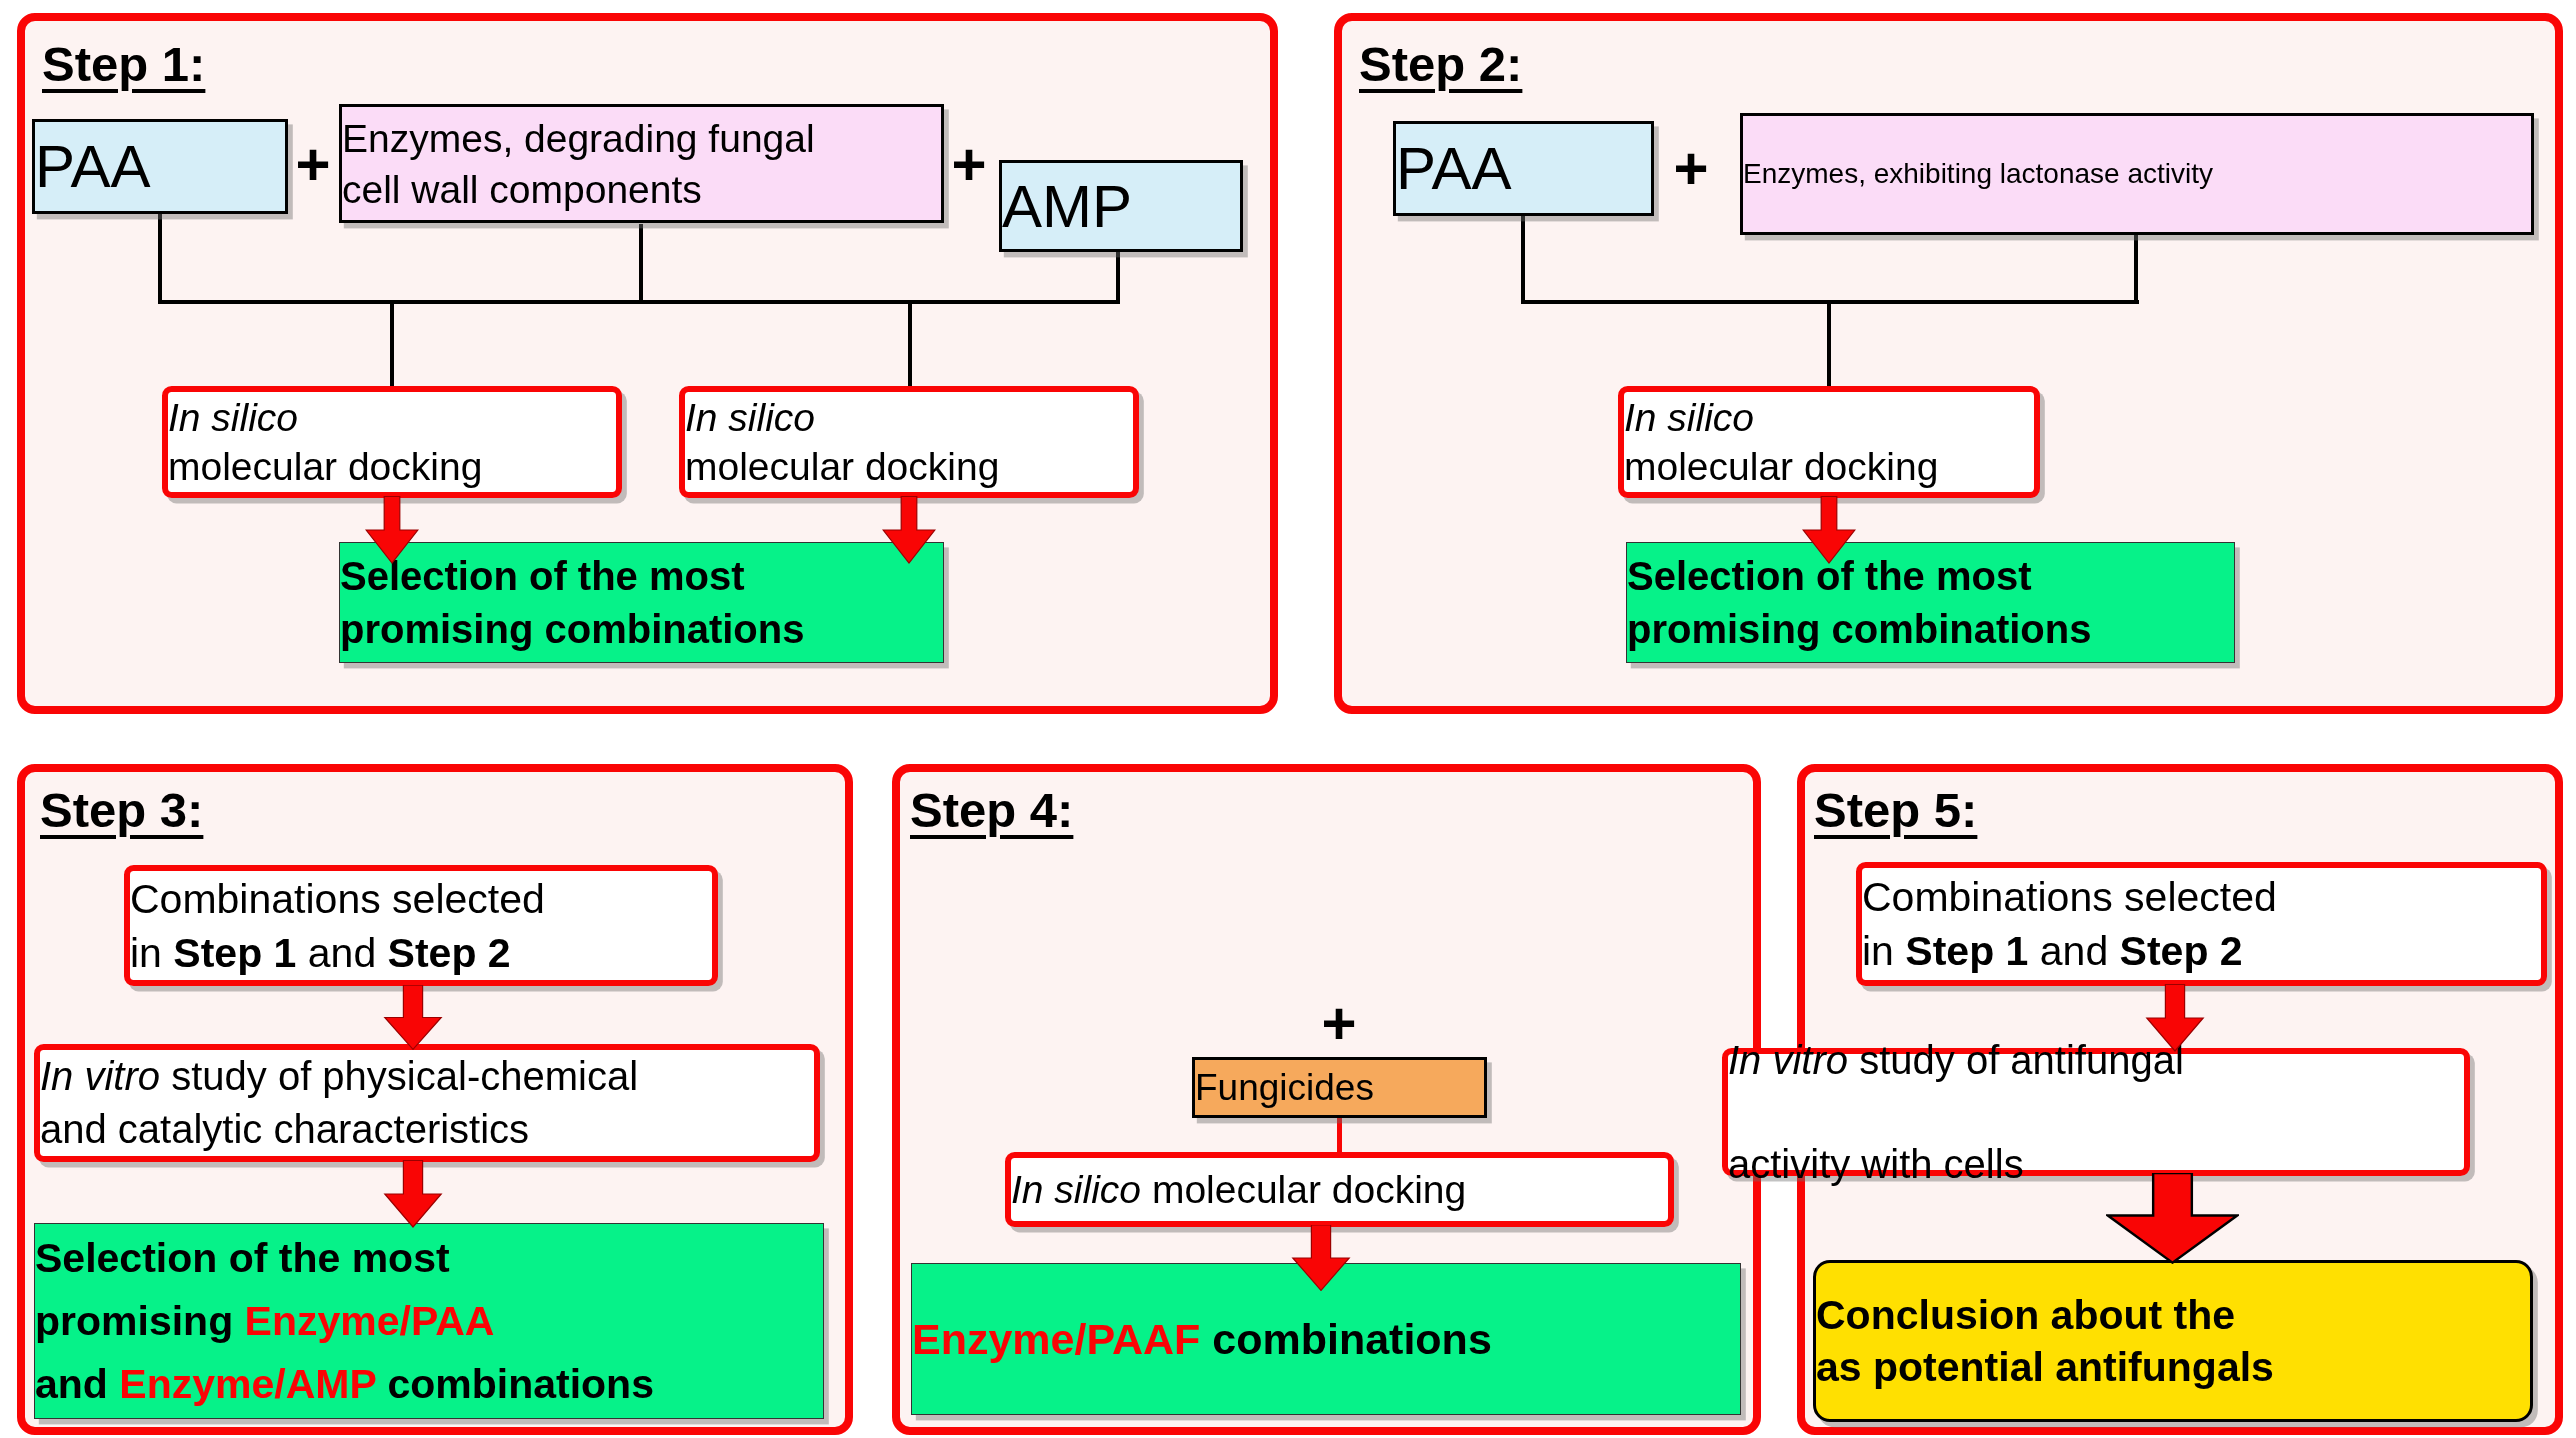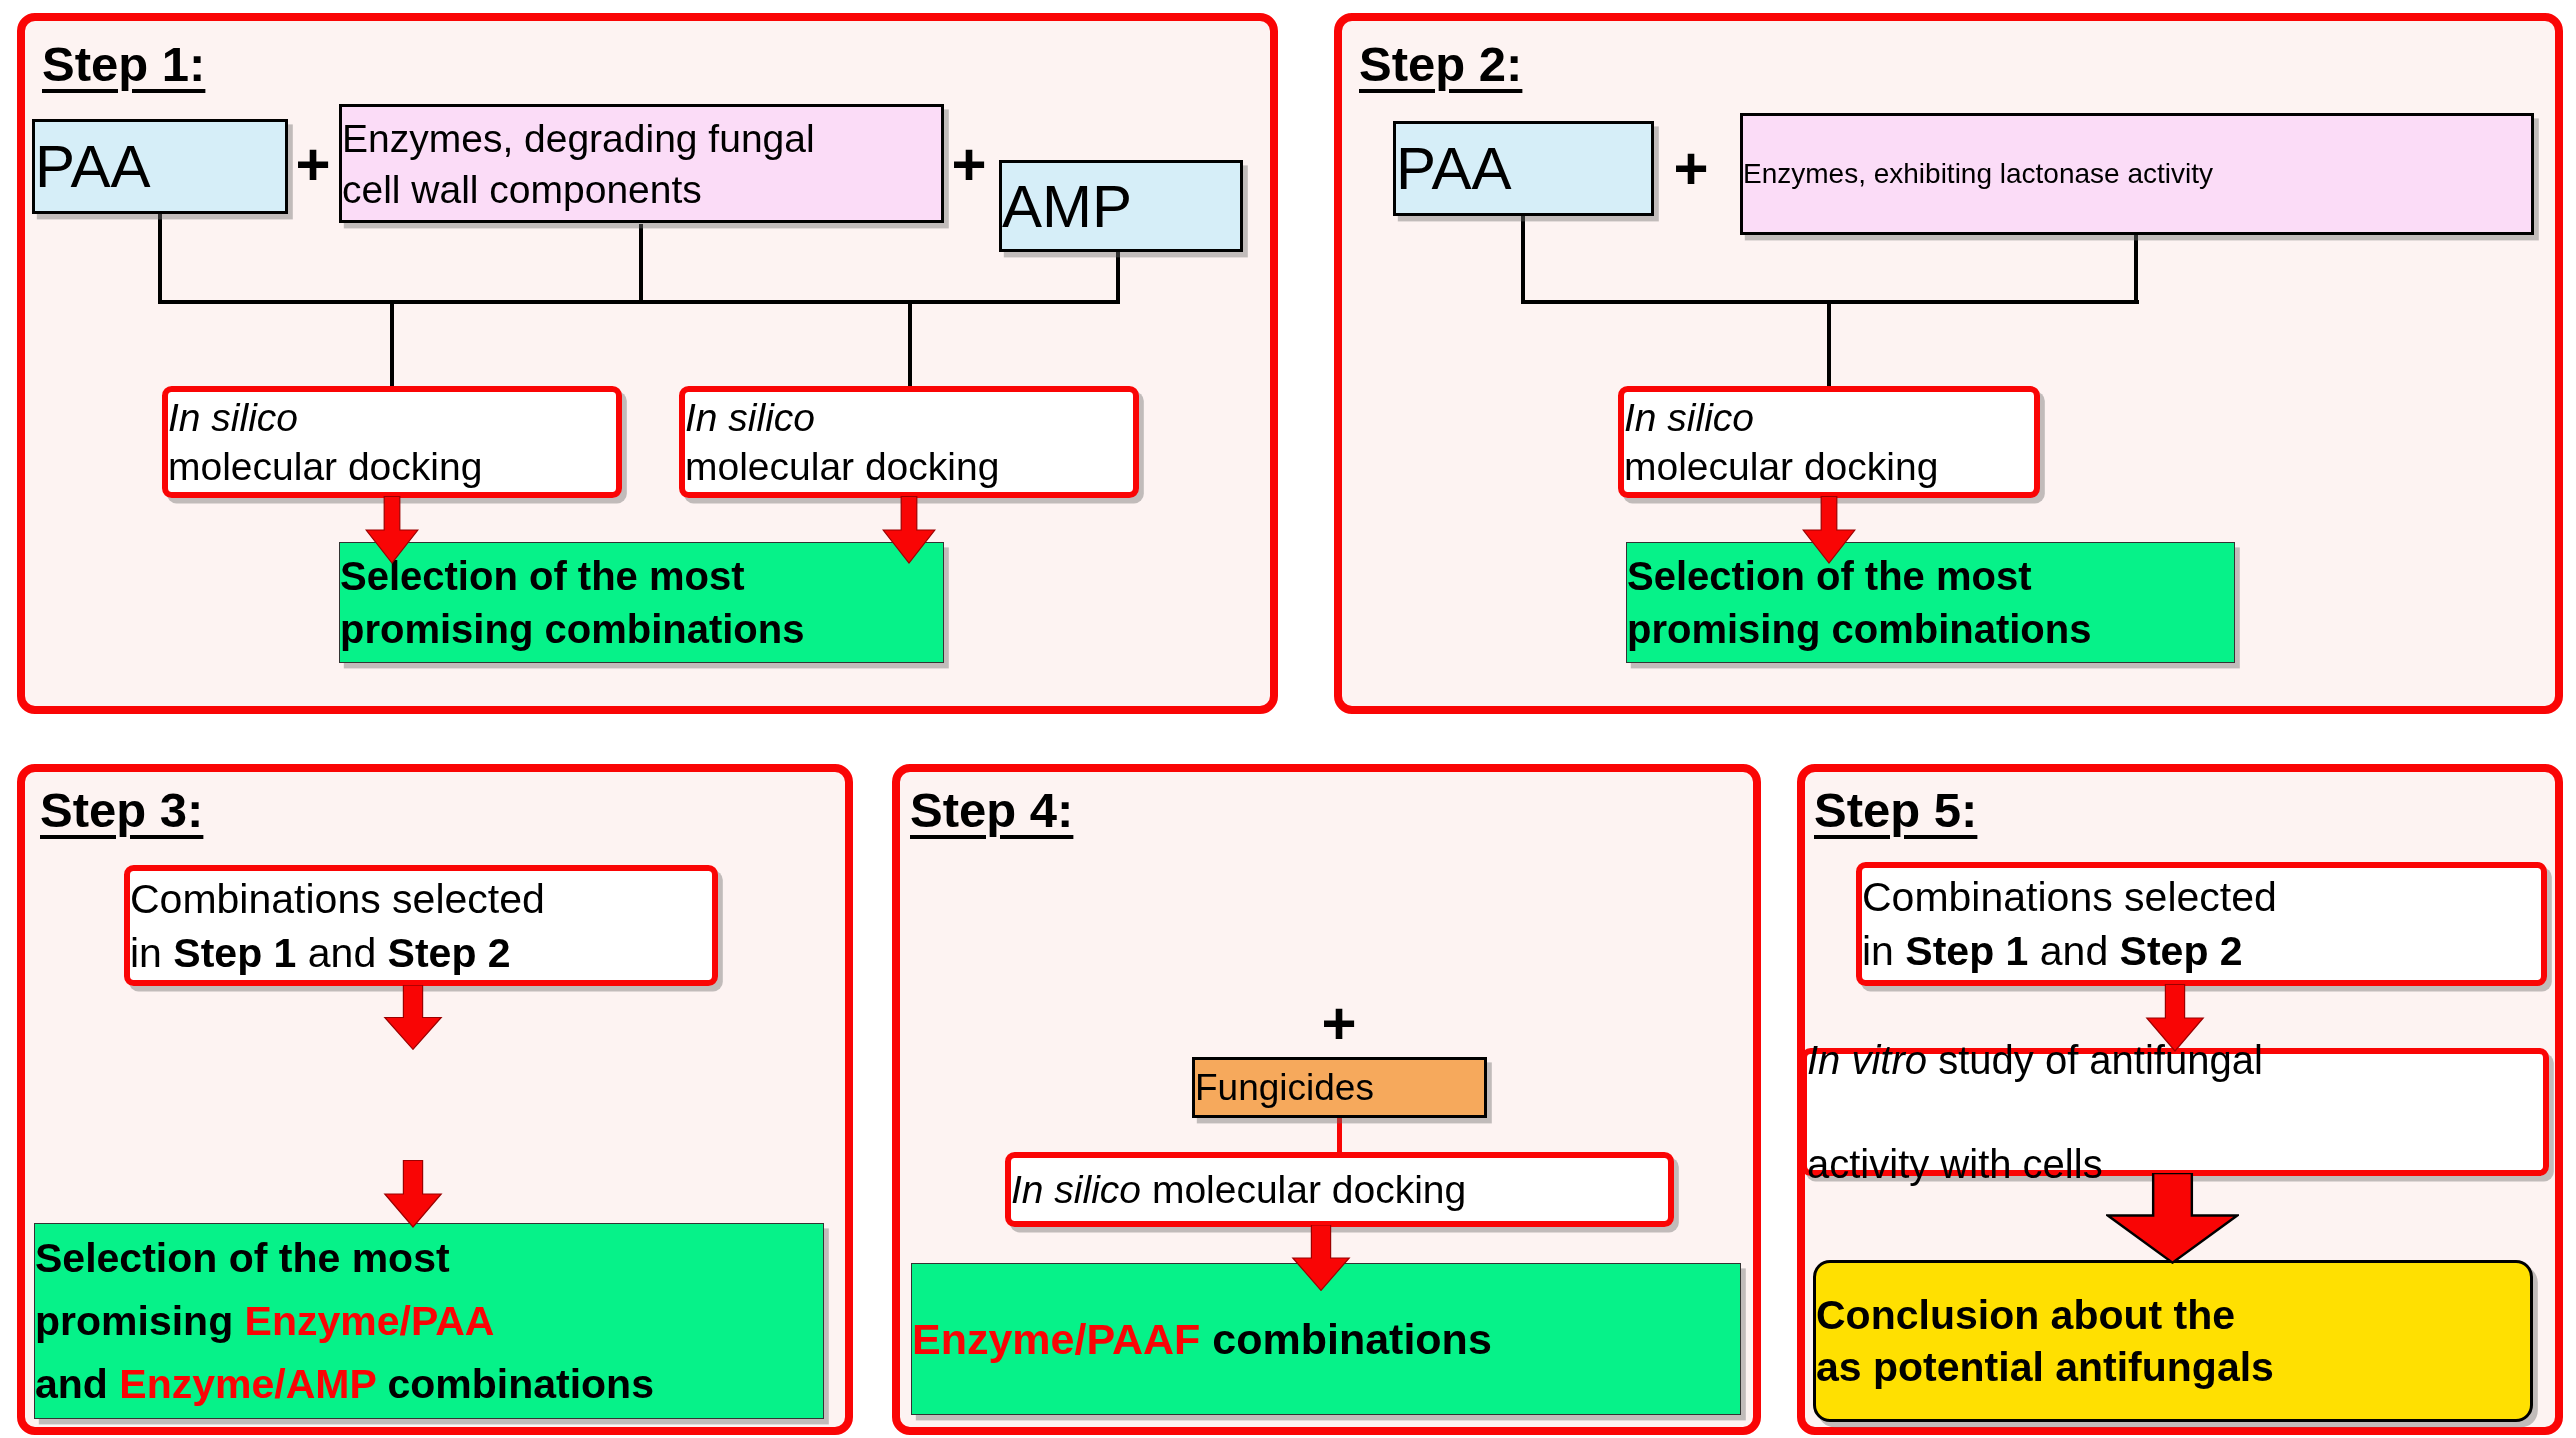--- a/index.html
+++ b/index.html
@@ -133,20 +133,27 @@
       <span class="bold">Step 2</span>
     </span>
   </div>
 
   <div class="arrow" style="left:383px;top:985px;width:60px;height:65px;">
     <svg width="60" height="65" viewBox="0 0 100 108">
         <polygon points="34,0 66,0 66,54 97,54 50,107 3,54 34,54" fill="#F90505" stroke="#9B0000" stroke-width="2"></polygon>
       </svg>
   </div>
 
+  <div class="box redbox shadow" style="left:34px;top:1044px;width:786px;height:118px;font-size:40px;line-height:53px;">
+    <span class="ln">
+      <span class="it">In vitro</span>
+      <span>study of physical-chemical</span>
+    </span>
+    <span class="ln">and catalytic characteristics</span>
+  </div>
 
   <div class="arrow" style="left:383px;top:1160px;width:60px;height:68px;">
     <svg width="60" height="68" viewBox="0 0 100 112">
         <polygon points="34,0 66,0 66,56 97,56 50,111 3,56 34,56" fill="#F90505" stroke="#9B0000" stroke-width="2"></polygon>
       </svg>
   </div>
 
   <div class="box greenbox shadow" style="left:34px;top:1223px;width:790px;height:196px;font-size:41px;line-height:63px;">
     <span class="ln">Selection of the most</span>
     <span class="ln">
@@ -204,21 +211,21 @@
       <span class="bold">Step 2</span>
     </span>
   </div>
 
   <div class="arrow" style="left:2145px;top:984px;width:60px;height:68px;">
     <svg width="60" height="68" viewBox="0 0 100 112">
         <polygon points="34,0 66,0 66,56 97,56 50,111 3,56 34,56" fill="#F90505" stroke="#9B0000" stroke-width="2"></polygon>
       </svg>
   </div>
 
-  <div class="box redbox shadow" style="left:1801px;top:1048px;width:748px;height:128px;font-size:40px;line-height:56px;gap:48px;">
+  <div class="box redbox shadow" style="left:1722px;top:1048px;width:748px;height:128px;font-size:40px;line-height:56px;gap:48px;">
     <span class="ln">
       <span class="it">In vitro</span>
       <span>study of antifungal</span>
     </span>
     <span class="ln">activity with cells</span>
   </div>
 
   <div class="arrow" style="left:2106px;top:1173px;width:133px;height:91px;">
     <svg width="133" height="91" viewBox="0 0 220 150">
         <polygon points="78,0 142,0 142,70 217,70 110,148 3,70 78,70" fill="#F90505" stroke="#000000" stroke-width="4"></polygon>

